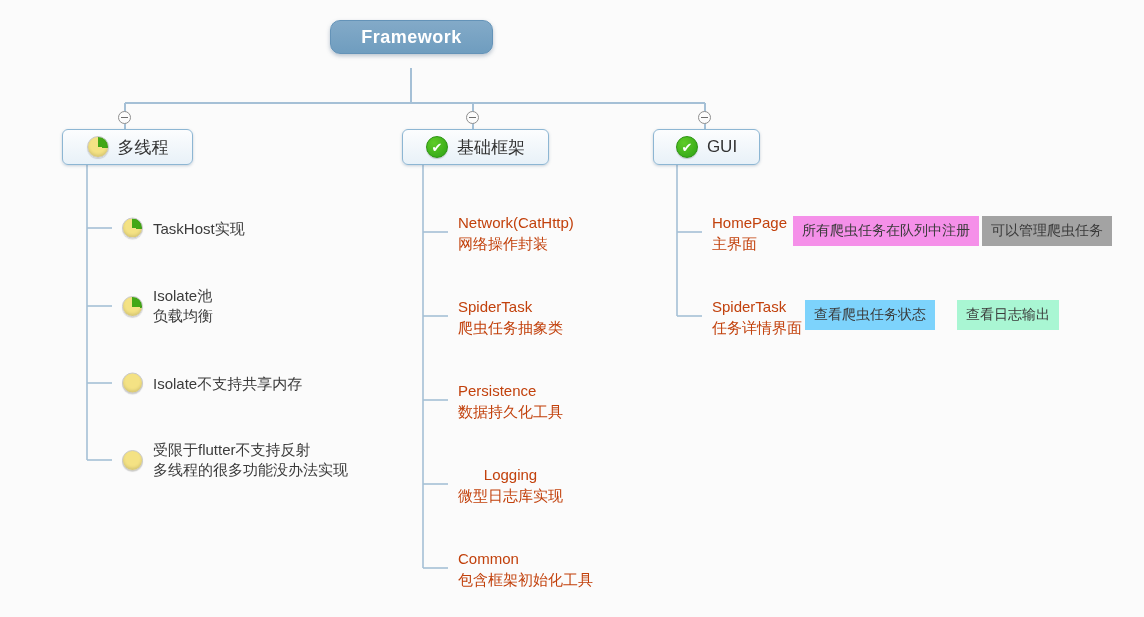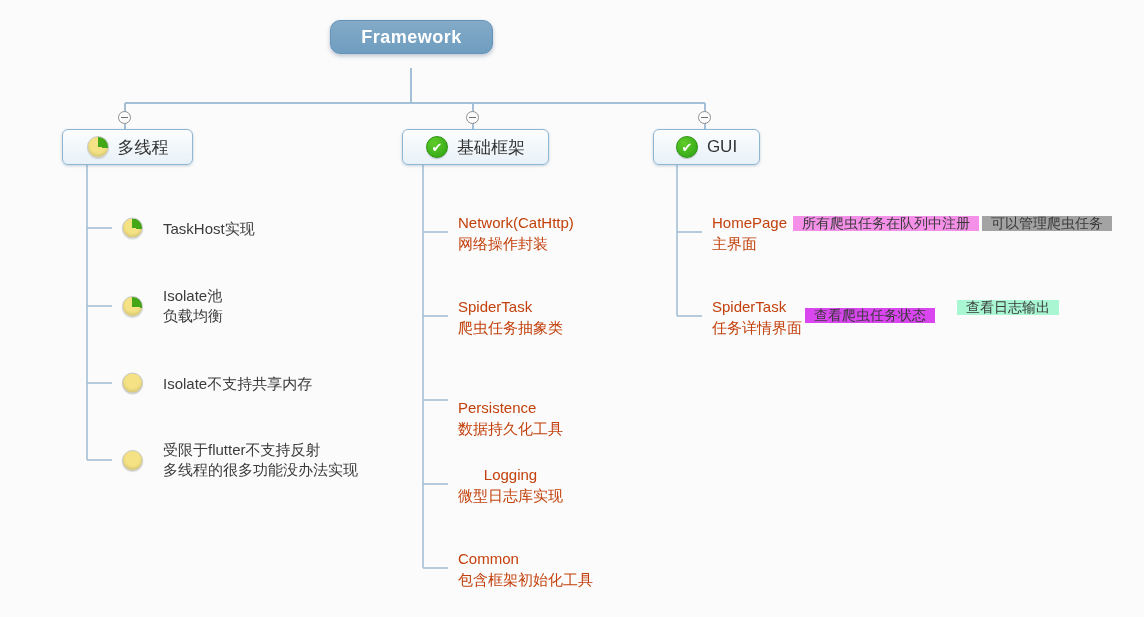--- a/index.html
+++ b/index.html
@@ -52,33 +52,33 @@
   
   .collapse-btn{
     position:absolute;width:13px;height:13px;border-radius:50%;
     background:#fcfcfc;border:1px solid #8f8f8f;box-sizing:border-box;
     display:flex;align-items:center;justify-content:center;
   }
   .collapse-btn .minus{display:block;width:7px;height:0;border-top:1px solid #6e6e6e;}
 
   
   .child-row{
-    position:absolute;display:flex;align-items:center;gap:20px;
+    position:absolute;display:flex;align-items:center;gap:10px;
     transform:translateY(-50%);
   }
   .child-row .pie-icon,.child-row .pie-icon.empty{width:21px;height:21px;}
   .ctext{font-size:15px;line-height:20px;color:#3b3b3b;white-space:nowrap;}
   .ctext div:empty{display:none;}
 
   
   .text-child{position:absolute;font-size:15px;line-height:21px;color:#c2410c;white-space:nowrap;}
 
   
   .tag{
-    position:absolute;height:15px;display:flex;align-items:center;
+    position:absolute;height:30px;display:flex;align-items:center;
     padding:0 9px;font-size:14px;color:#3a3a3a;white-space:nowrap;
   }
 </style>
 </head>
 <body>
 
 <div class="canvas">
 
   <svg class="connectors" width="1144" height="617">
     <g stroke="#a5c0d6" fill="none">
@@ -163,21 +163,21 @@
   </div>
 
   <div class="text-child" style="left:458px;top:212px;">
     <div>Network(CatHttp)</div>
     <div>网络操作封装</div>
   </div>
   <div class="text-child" style="left:458px;top:296px;">
     <div>SpiderTask</div>
     <div>爬虫任务抽象类</div>
   </div>
-  <div class="text-child" style="left:458px;top:380px;margin-top:17px;">
+  <div class="text-child" style="left:458px;top:380px;">
     <div>Persistence</div>
     <div>数据持久化工具</div>
   </div>
   <div class="text-child" style="left:458px;top:464px;text-align:center;">
     <div>Logging</div>
     <div>微型日志库实现</div>
   </div>
   <div class="text-child" style="left:458px;top:548px;">
     <div>Common</div>
     <div>包含框架初始化工具</div>
@@ -187,16 +187,16 @@
     <div>HomePage</div>
     <div>主界面</div>
   </div>
   <div class="text-child" style="left:712px;top:296px;">
     <div>SpiderTask</div>
     <div>任务详情界面</div>
   </div>
 
   <div class="tag" style="left: 793px; top: 216px; background-color: rgb(245, 144, 233);">所有爬虫任务在队列中注册</div>
   <div class="tag" style="left: 982px; top: 216px; background-color: #a3a3a3;">可以管理爬虫任务</div>
-  <div class="tag" style="left: 805px; top: 308px; background-color: #d946ef; text-align: center;">查看爬虫任务状态</div>
+  <div class="tag" style="left: 805px; top: 300px; background-color: #7dd3fc; text-align: center;">查看爬虫任务状态</div>
   <div class="tag" style="left: 957px; top: 300px; background-color: rgb(169, 246, 211);">查看日志输出</div>
 
 </div>
 
 </body></html>

